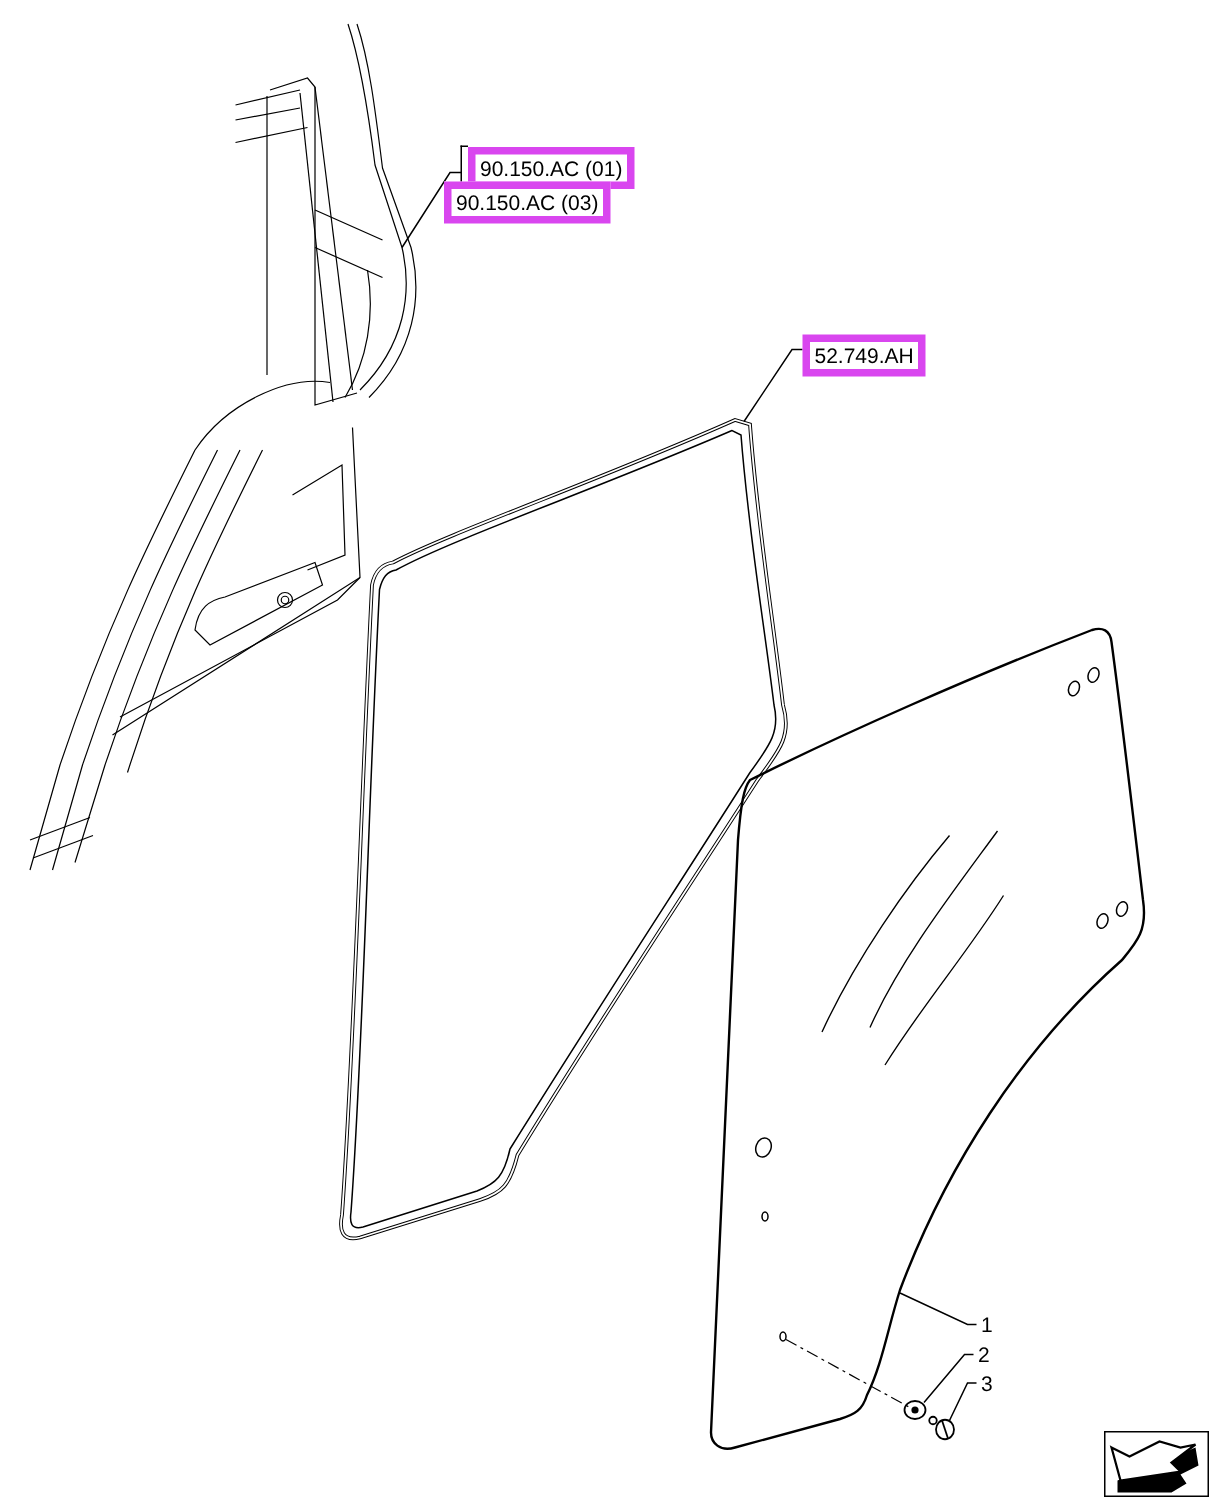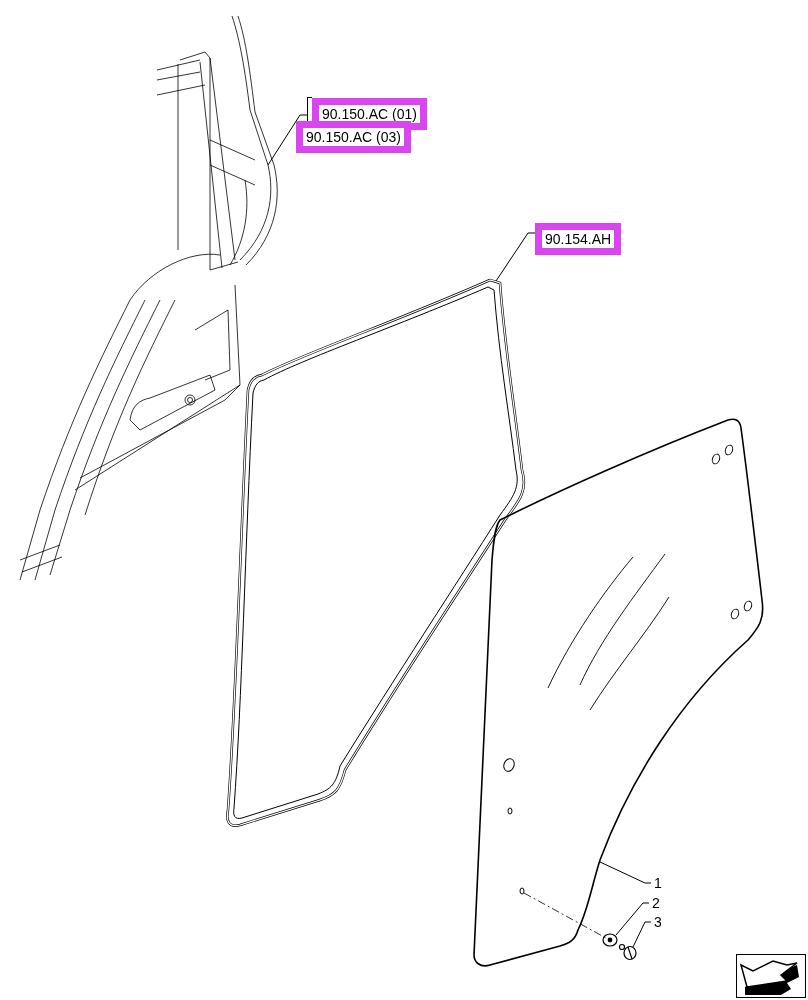--- a/index.html
+++ b/index.html
@@ -1,19 +1,19 @@
 <!DOCTYPE html>
 <html><head>
   <meta charset="utf-8">
   <style>
     html, body { margin: 0; padding: 0; background: #ffffff; }
     body { width: 808px; height: 1000px; position: relative; overflow: hidden;
            font-family: "Liberation Sans", sans-serif; }
     svg.canvas { position: absolute; left: 0; top: 0; }
-    .ref-box { position: absolute; border: 7px solid #d946ef; background: #fff;
+    .ref-box { position: absolute; border: 5px solid #d946ef; background: #fff;
                font-size: 14px; line-height: 16px; padding: 1px 3px; color: #000;
                white-space: nowrap; cursor: pointer; }
     .callout { position: absolute; font-size: 14px; color: #000; line-height: 14px; }
     .nav-icon { position: absolute; left: 736px; top: 954px; width: 68px; height: 42px;
                 border: 1.5px solid #000; background: #fff; cursor: pointer; }
     .bracket { position: absolute; border-left: 1.5px solid #000; border-top: 1.5px solid #000;
                border-bottom: 1.5px solid #000; width: 4px; }
   </style>
 </head>
 <body>
@@ -88,21 +88,21 @@
   <g fill="none" stroke="#000" stroke-width="1">
     <path d="M600 862 L645 883 L651 883"></path>
     <path d="M616 935 L643 903 L649 903"></path>
     <path d="M633 947 L645 922 L651 922"></path>
   </g>
 </svg>
 
 <div class="bracket" style="left:307px; top:97px; height:44px;"></div>
 <div class="ref-box" style="left:312px; top:98px;">90.150.AC (01)</div>
 <div class="ref-box" style="left:296px; top:121px;">90.150.AC (03)</div>
-<div class="ref-box" style="left:535px; top:223px;">90.154.AH</div>
+<div class="ref-box" style="left:535px; top:223px;">52.749.AH</div>
 
 <div class="callout" style="left:654px; top:876px;">1</div>
 <div class="callout" style="left:652px; top:896px;">2</div>
 <div class="callout" style="left:654px; top:915px;">3</div>
 
 <div class="nav-icon">
   <svg width="68" height="42" viewBox="0 0 68 42">
     <path d="M8 32 L8 40 L44 40 L54 34 L50 28 L62 22 L60 10 Z" fill="#000"></path>
     <path d="M4 10 L16 16 L36 6 L50 10 L60 8 L44 20 L50 26 L10 32 Z" fill="#fff" stroke="#000" stroke-width="1.5"></path>
   </svg>

